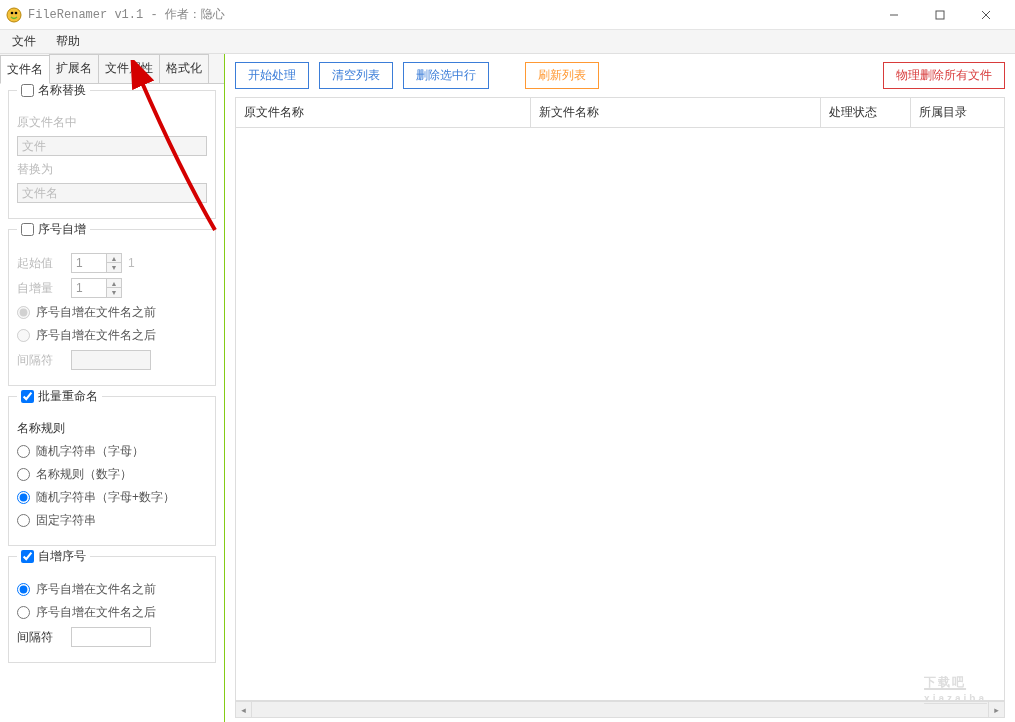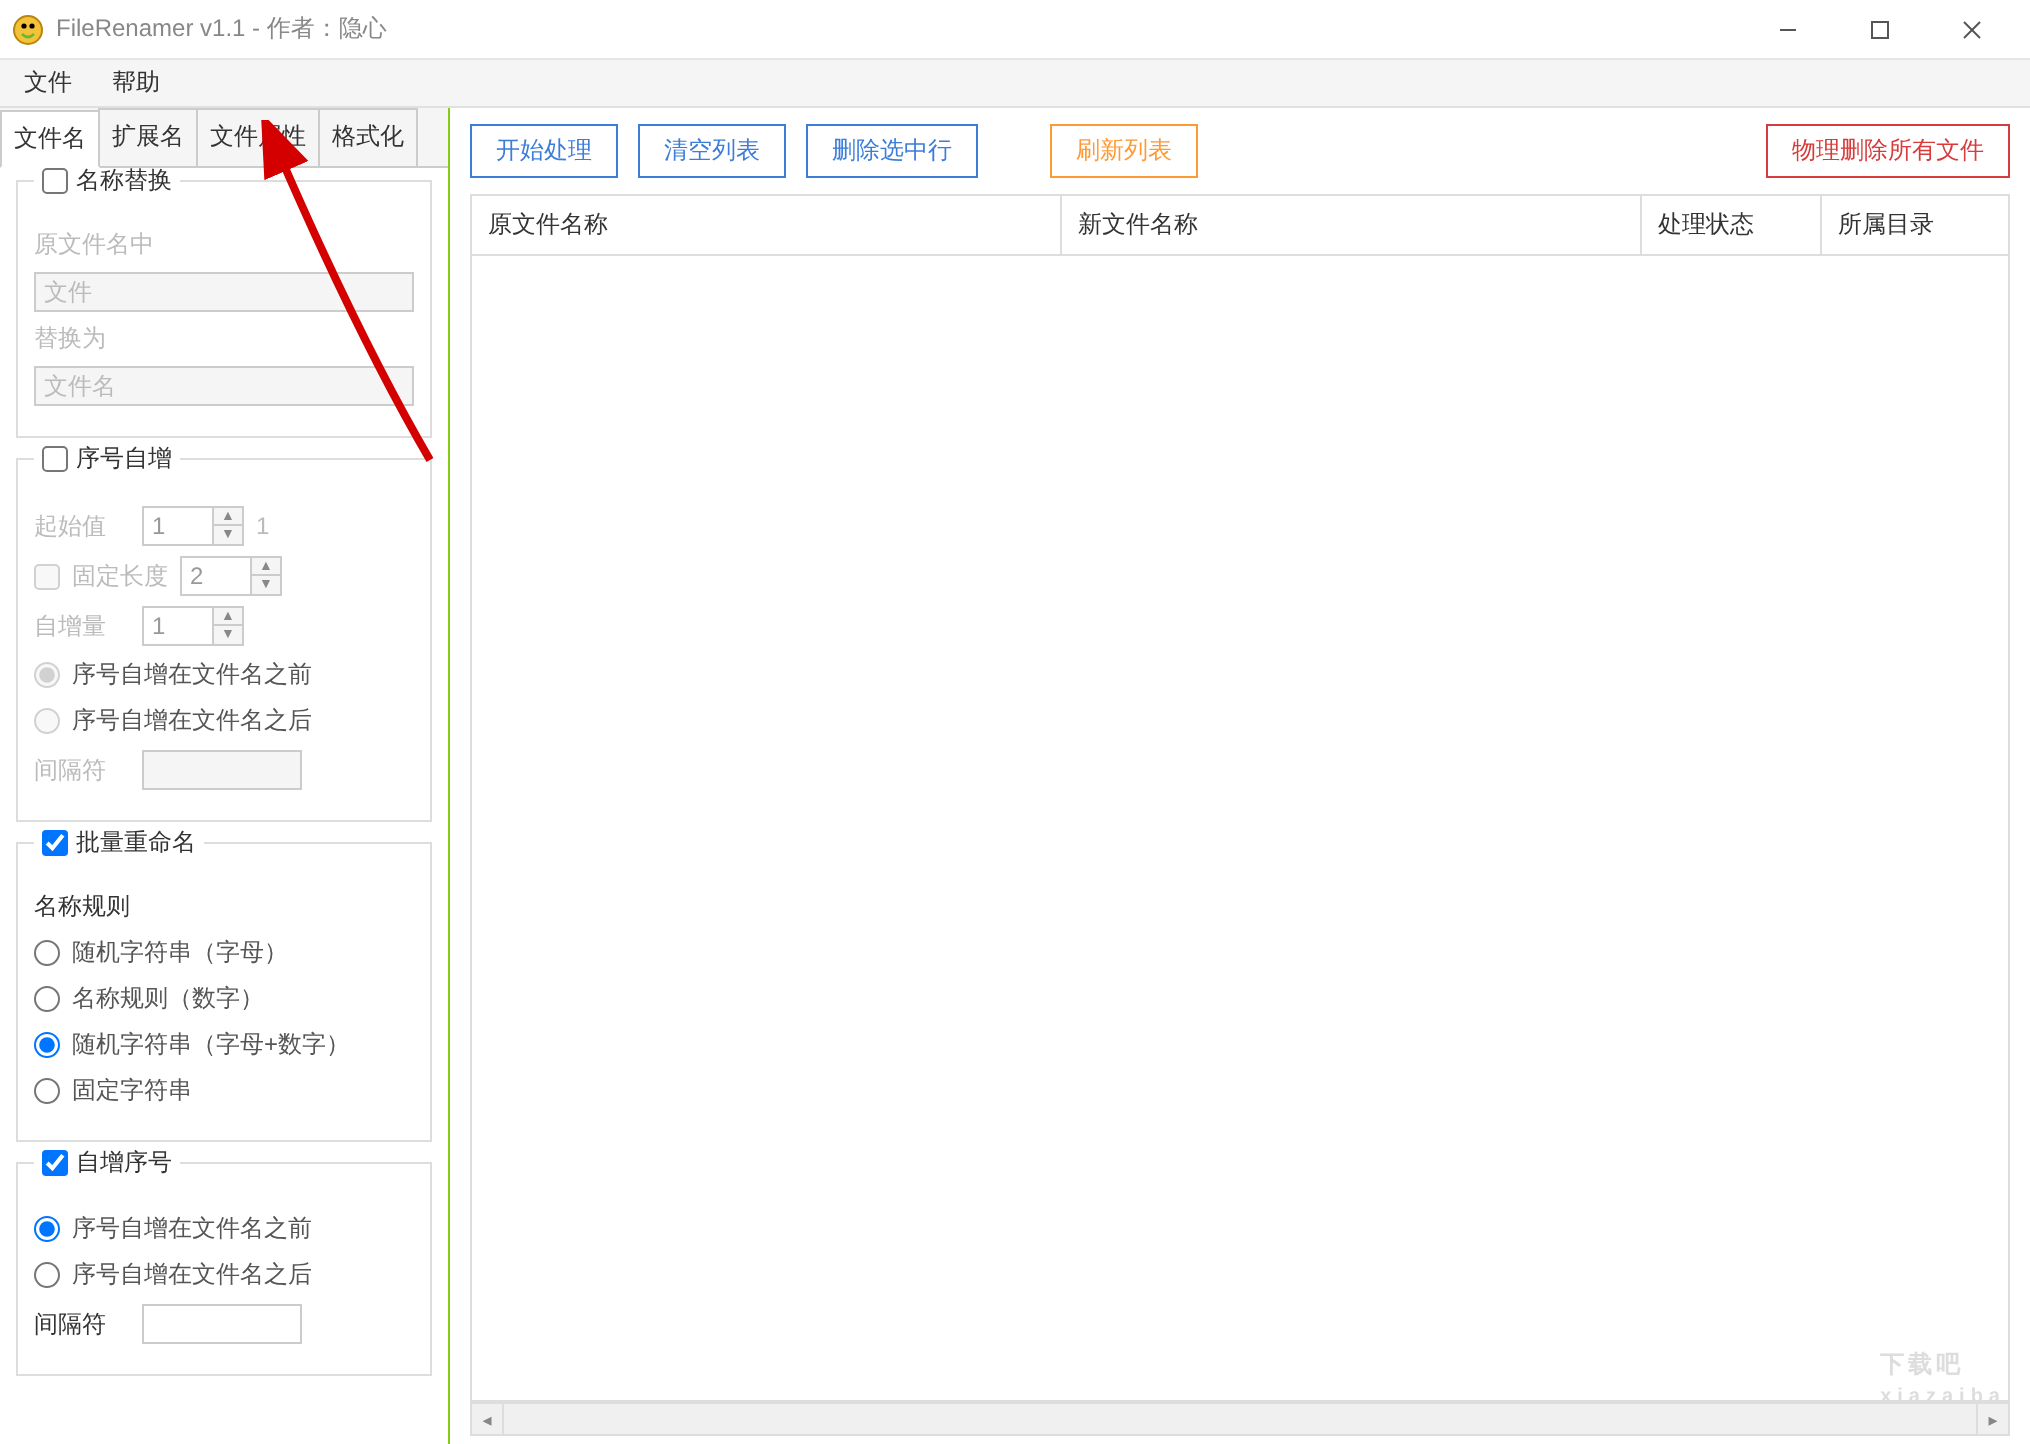--- a/index.html
+++ b/index.html
@@ -1,20 +1,20 @@
 <!DOCTYPE html>
 <html><head>
 <meta charset="utf-8">
 <style>
 * { box-sizing: border-box; margin: 0; padding: 0; font-family: "Microsoft YaHei", "SimSun", sans-serif; font-size: 12px; }
 body { background: #fff; width: 1015px; height: 722px; overflow: hidden; position: relative; }
 
 .titlebar { height: 30px; background: #fff; border-bottom: 1px solid #e5e5e5; display: flex; align-items: center; padding: 0 6px; }
 .titlebar .icon { width: 16px; height: 16px; margin-right: 6px; display:inline-flex; align-items:center; justify-content:center;}
-.titlebar .title { color: #888; flex: 1; }
+.titlebar .title { color: #888; flex: 1; font-family: Liberation Mono, monospace; }
 .titlebar .winbtns { display: flex; }
 .titlebar .winbtn { width: 46px; height: 30px; display: flex; align-items: center; justify-content: center; color: #666; }
 
 .menubar { height: 24px; background: #f5f5f5; border-bottom: 1px solid #e0e0e0; display: flex; align-items: center; padding: 0 12px; gap: 20px; color: #333; }
 
 .workarea { display: flex; height: calc(722px - 30px - 24px); }
 
 .leftpanel { width: 225px; border-right: 1px solid #84cc16; display: flex; flex-direction: column; }
 .tabs { display: flex; border-bottom: 1px solid #ccc; background: #f5f5f5; }
 .tab { padding: 5px 6px; border: 1px solid #ccc; border-bottom: none; background: #f5f5f5; color: #333; margin-right: -1px; }
@@ -48,21 +48,21 @@
 
 .tablehead { display: flex; border: 1px solid #ddd; background: #fff; margin: 0 10px; border-right: none; }
 .th { padding: 6px 8px; border-right: 1px solid #ddd; color: #333; }
 .th1 { width: 295px; } .th2 { width: 290px; } .th3 { width: 90px; } .th4 { flex:1; }
 
 .tablebody { flex: 1; margin: 0 10px; border: 1px solid #ddd; border-top: none; background: #fff; }
 .hscroll { height: 17px; margin: 0 10px 4px 10px; background: #f0f0f0; display: flex; align-items: center; }
 .hscroll .cap { width: 17px; height: 17px; background: #f0f0f0; display: flex; align-items: center; justify-content: center; color: #888; font-size: 9px; border: 1px solid #ddd;}
 .hscroll .track { flex: 1; height: 17px; background: #f0f0f0; border-top:1px solid #ddd; border-bottom:1px solid #ddd;}
 
-.watermark { position: absolute; right: 12px; bottom: 18px; color: #ddd; font-size: 28px; font-weight: bold; letter-spacing: 2px; pointer-events: none; }
+.watermark { position: absolute; right: 28px; bottom: 18px; color: #ddd; font-size: 28px; font-weight: bold; letter-spacing: 2px; pointer-events: none; text-decoration: underline; }
 .watermark .sub { font-size: 10px; color: #ddd; letter-spacing: 3px; display:block; text-align:right;}
 
 svg.arrow-annot { position: absolute; pointer-events: none; }
 </style>
 </head>
 <body>
 
 <div class="titlebar">
   <span class="icon">
     <svg width="16" height="16" viewBox="0 0 16 16">
@@ -139,31 +139,20 @@
           <span class="spinner">
               <input value="1" style="">
               <span class="arrows">
                 <span class="arrow">▲</span>
                 <span class="arrow">▼</span>
               </span>
             </span>
           <span class="muted">1</span>
         </div>
         <div class="row">
-          <input type="checkbox" disabled="" style="">
-          <span class="muted">固定长度</span>
-          <span class="spinner">
-              <input value="2" style="">
-              <span class="arrows">
-                <span class="arrow">▲</span>
-                <span class="arrow">▼</span>
-              </span>
-            </span>
-        </div>
-        <div class="row">
           <span class="lbl muted">自增量</span>
           <span class="spinner">
               <input value="1" style="">
               <span class="arrows">
                 <span class="arrow">▲</span>
                 <span class="arrow">▼</span>
               </span>
             </span>
         </div>
         <div class="radio-row muted">

